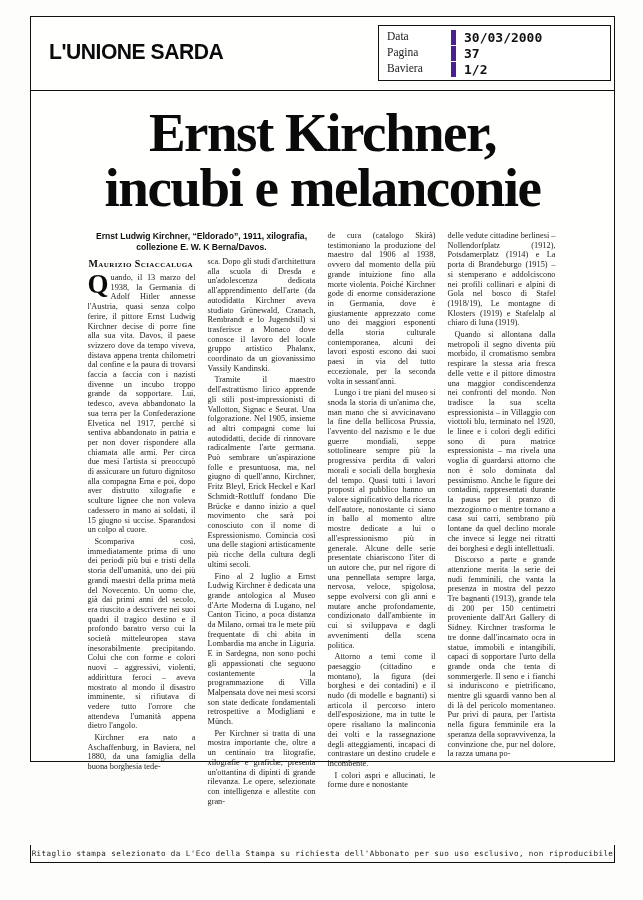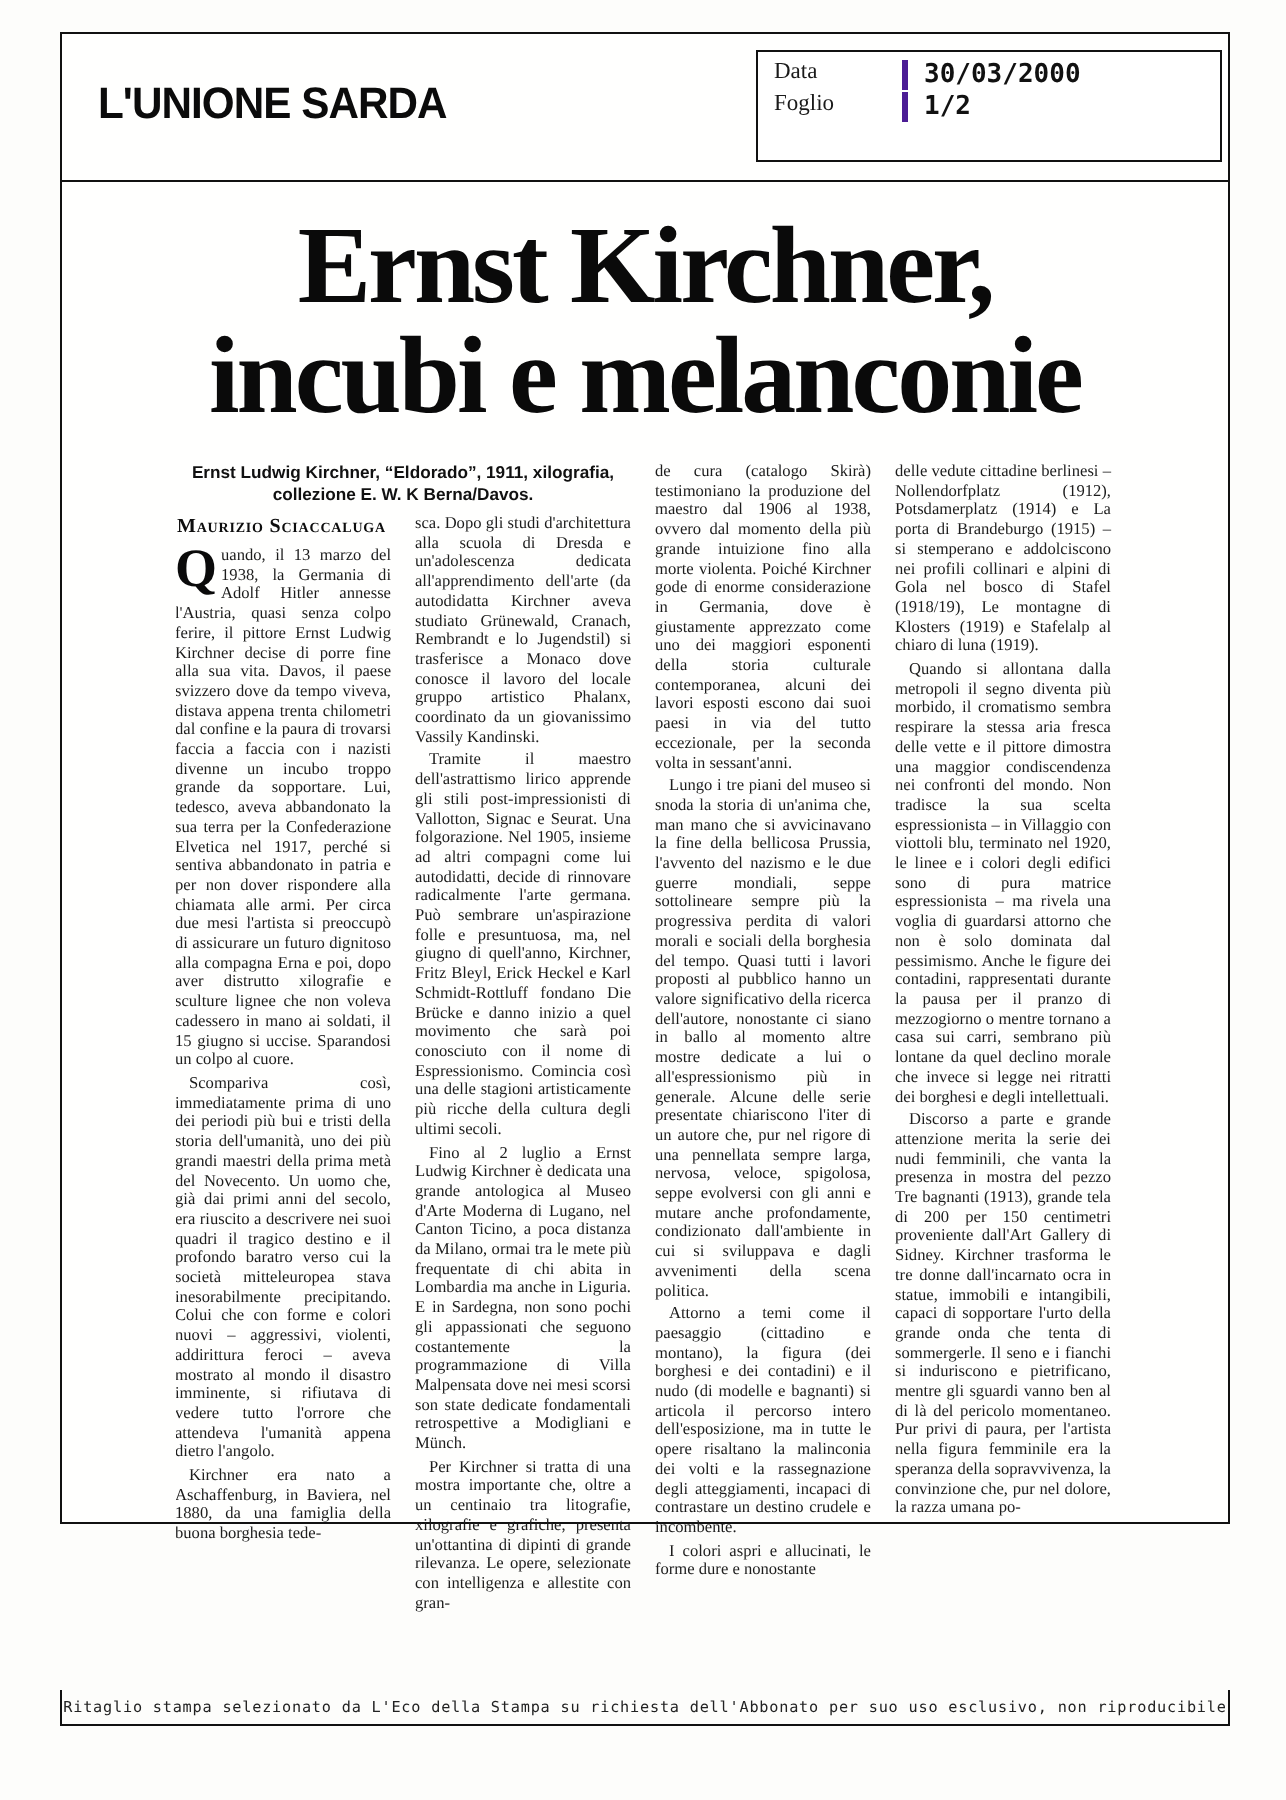--- a/index.html
+++ b/index.html
@@ -66,21 +66,21 @@
   .stamp-label {
     width: 64px;
     font-family: "Liberation Serif", serif;
     font-size: 11.5px; color: #1a1a1a;
   }
   .stamp-value {
     font-family: "DejaVu Sans Mono", monospace;
     font-weight: bold;
     font-size: 13px; color: #111;
     padding-left: 8px;
-    border-left: 3px solid #4c1d95;
+    border-left: 5px solid #4c1d95;
   }
 
   
   .headline-area { text-align: center; padding: 14px 4px 8px; }
   .headline-line {
     font-family: "Liberation Serif", serif;
     font-weight: bold;
     font-size: 55px;
     line-height: 1.0;
     letter-spacing: -1.5px;
@@ -145,21 +145,25 @@
 
     <div class="header">
       <div class="masthead">L'UNIONE SARDA</div>
 
       <div class="stamp-box">
         <div class="stamp-row">
           <span class="stamp-label">Data</span>
           <span class="stamp-value">30/03/2000</span>
         </div>
         <div class="stamp-row">
-          <span class="stamp-label">Foglio</span>
+          <span class="stamp-label">Pagina</span>
+          <span class="stamp-value">37</span>
+        </div>
+        <div class="stamp-row">
+          <span class="stamp-label">Baviera</span>
           <span class="stamp-value">1/2</span>
         </div>
       </div>
     </div>
 
     <div class="headline-area">
       <div class="headline-line">Ernst Kirchner,</div>
       <div class="headline-line">incubi e melanconie</div>
     </div>
 

